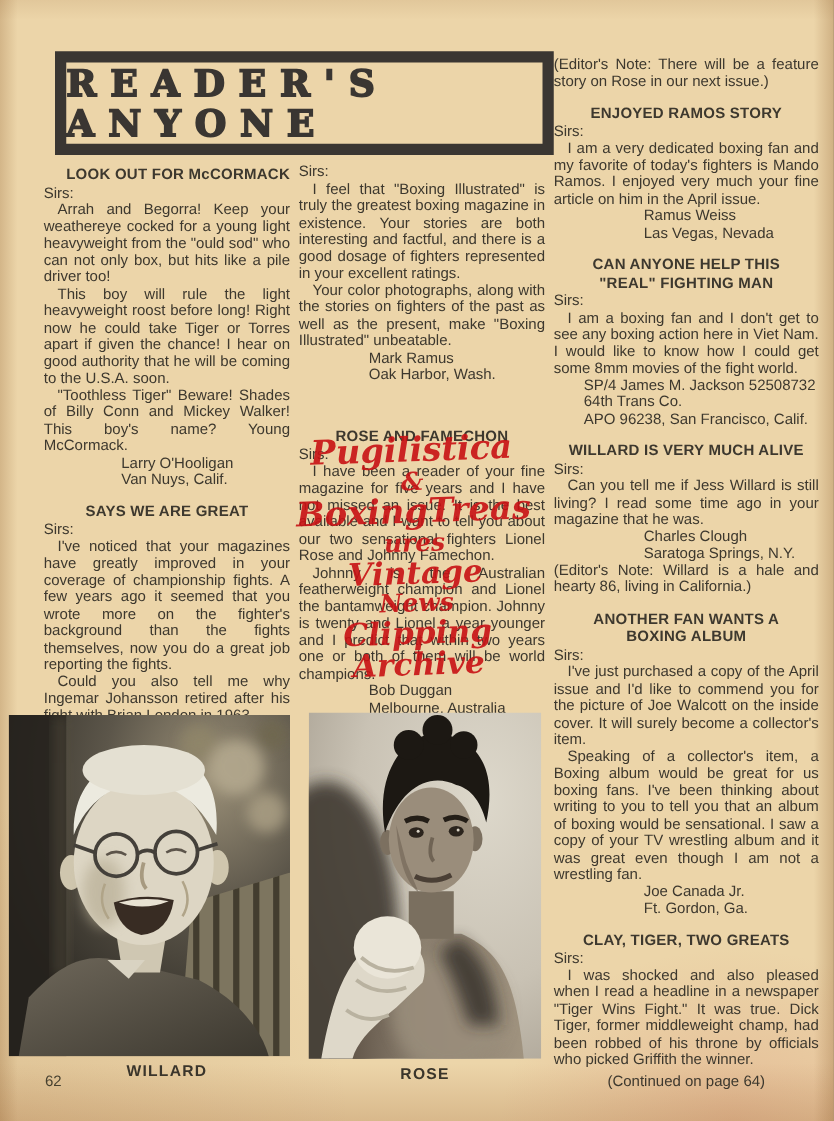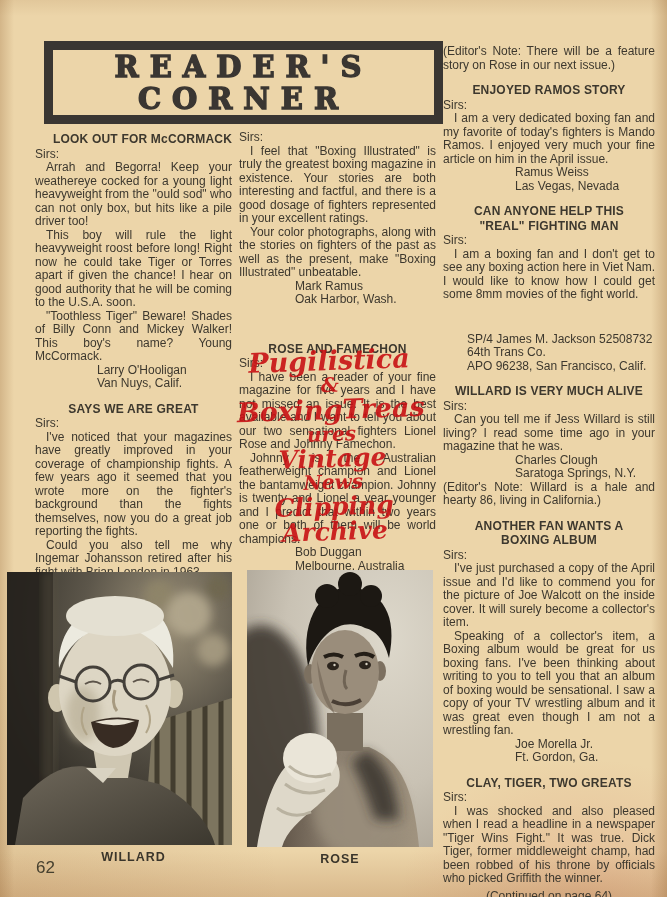--- a/index.html
+++ b/index.html
@@ -11,21 +11,21 @@
       linear-gradient(270deg, rgba(140,92,44,.30) 0px, rgba(140,92,44,0) 16px),
       linear-gradient(0deg, rgba(165,108,62,.28) 0px, rgba(165,108,62,0) 46px),
       linear-gradient(180deg, rgba(150,100,50,.12) 0px, rgba(0,0,0,0) 16px),
       radial-gradient(ellipse 40% 22% at 88% 100%, rgba(210,130,105,.30), rgba(0,0,0,0) 70%),
       radial-gradient(ellipse 60% 40% at 0% 100%, rgba(160,110,60,.18), rgba(0,0,0,0) 70%),
       #ecd5a9;
   }
   
   .masthead{
     position:absolute;left:44px;top:41px;width:399px;height:83px;
-    border:9px solid #3a3632;box-sizing:border-box;text-align:center;
+    border:9px solid #3a3632;box-sizing:border-box;
   }
   .masthead-line{
     font-family:"DejaVu Serif",serif;font-weight:bold;color:#3a3632;
     font-size:29px;line-height:32px;letter-spacing:11px;
     -webkit-text-stroke:1.4px #3a3632;white-space:nowrap;
   }
   .masthead-line.l1{margin-top:1px;}
   
   .col{position:absolute;font-size:12px;line-height:13.5px;text-align:justify;}
   #col-left{left:35px;top:133px;width:197px;}
@@ -35,21 +35,21 @@
   .lh.first{margin-top:0;text-align:right;}
   .lh.cont{margin-top:0;}
   .lh.big-gap{margin-top:36px;text-align:center;}
   .sal{text-align:left;}
   .para{text-indent:11px;}
   .note{text-indent:0;}
   .sig{text-align:left;}
   .sig-l{padding-left:62px;}
   .sig-m{padding-left:56px;}
   .sig-r{padding-left:72px;}
-  .addr{text-align:left;padding-left:24px;margin-top:31px;}
+  .addr{text-align:left;padding-left:24px;}
   .continued{text-align:center;margin-top:4px;}
   
   .watermark{
     position:absolute;left:226px;top:348px;width:212px;text-align:center;
     transform:rotate(-2deg);color:#c81114;opacity:.9;
     font-family:"DejaVu Serif",serif;font-style:italic;font-weight:bold;
     pointer-events:none;z-index:5;
   }
   .w-lg{font-size:27px;line-height:26px;}
   .w-md{font-size:25px;line-height:25px;}
@@ -57,30 +57,30 @@
   
   .photo{position:absolute;}
   #photo-willard{left:7px;top:572px;width:225px;height:273px;}
   #photo-rose{left:247px;top:570px;width:186px;height:277px;}
   .caption{
     position:absolute;font-weight:bold;font-size:12.5px;letter-spacing:1px;
     text-align:center;color:#3a352b;
   }
   #caption-willard{left:21px;top:850px;width:225px;}
   #caption-rose{left:247px;top:852px;width:186px;}
-  .page-number{position:absolute;left:36px;top:858px;font-size:17px;color:#46402f;}
+  .page-number{position:absolute;left:36px;top:858px;font-size:12px;color:#46402f;}
 </style>
 </head>
 <body>
 
 <div class="page">
 
   <div class="masthead">
     <div class="masthead-line l1">READER'S</div>
-    <div class="masthead-line">CORNER</div>
+    <div class="masthead-line">ANYONE</div>
   </div>
 
   <div class="col" id="col-left">
     <div class="lh first">LOOK OUT FOR McCORMACK</div>
     <div class="sal">Sirs:</div>
     <div class="para">Arrah and Begorra! Keep your weathereye cocked for a young light heavyweight from the "ould sod" who can not only box, but hits like a pile driver too!</div>
     <div class="para">This boy will rule the light heavyweight roost before long! Right now he could take Tiger or Torres apart if given the chance! I hear on good authority that he will be coming to the U.S.A. soon.</div>
     <div class="para">"Toothless Tiger" Beware! Shades of Billy Conn and Mickey Walker! This boy's name? Young McCormack.</div>
     <div class="sig sig-l">
       <div>Larry O'Hooligan</div>
@@ -145,21 +145,21 @@
       <div>Saratoga Springs, N.Y.</div>
     </div>
     <div class="note">(Editor's Note: Willard is a hale and hearty 86, living in California.)</div>
 
     <div class="lh">ANOTHER FAN WANTS A</div>
     <div class="lh cont">BOXING ALBUM</div>
     <div class="sal">Sirs:</div>
     <div class="para">I've just purchased a copy of the April issue and I'd like to commend you for the picture of Joe Walcott on the inside cover. It will surely become a collector's item.</div>
     <div class="para">Speaking of a collector's item, a Boxing album would be great for us boxing fans. I've been thinking about writing to you to tell you that an album of boxing would be sensational. I saw a copy of your TV wrestling album and it was great even though I am not a wrestling fan.</div>
     <div class="sig sig-r">
-      <div>Joe Morella Jr.</div>
+      <div>Joe Canada Jr.</div>
       <div>Ft. Gordon, Ga.</div>
     </div>
 
     <div class="lh">CLAY, TIGER, TWO GREATS</div>
     <div class="sal">Sirs:</div>
     <div class="para">I was shocked and also pleased when I read a headline in a newspaper "Tiger Wins Fight." It was true. Dick Tiger, former middleweight champ, had been robbed of his throne by officials who picked Griffith the winner.</div>
     <div class="continued">(Continued on page 64)</div>
   </div>
 
   <div class="watermark">

